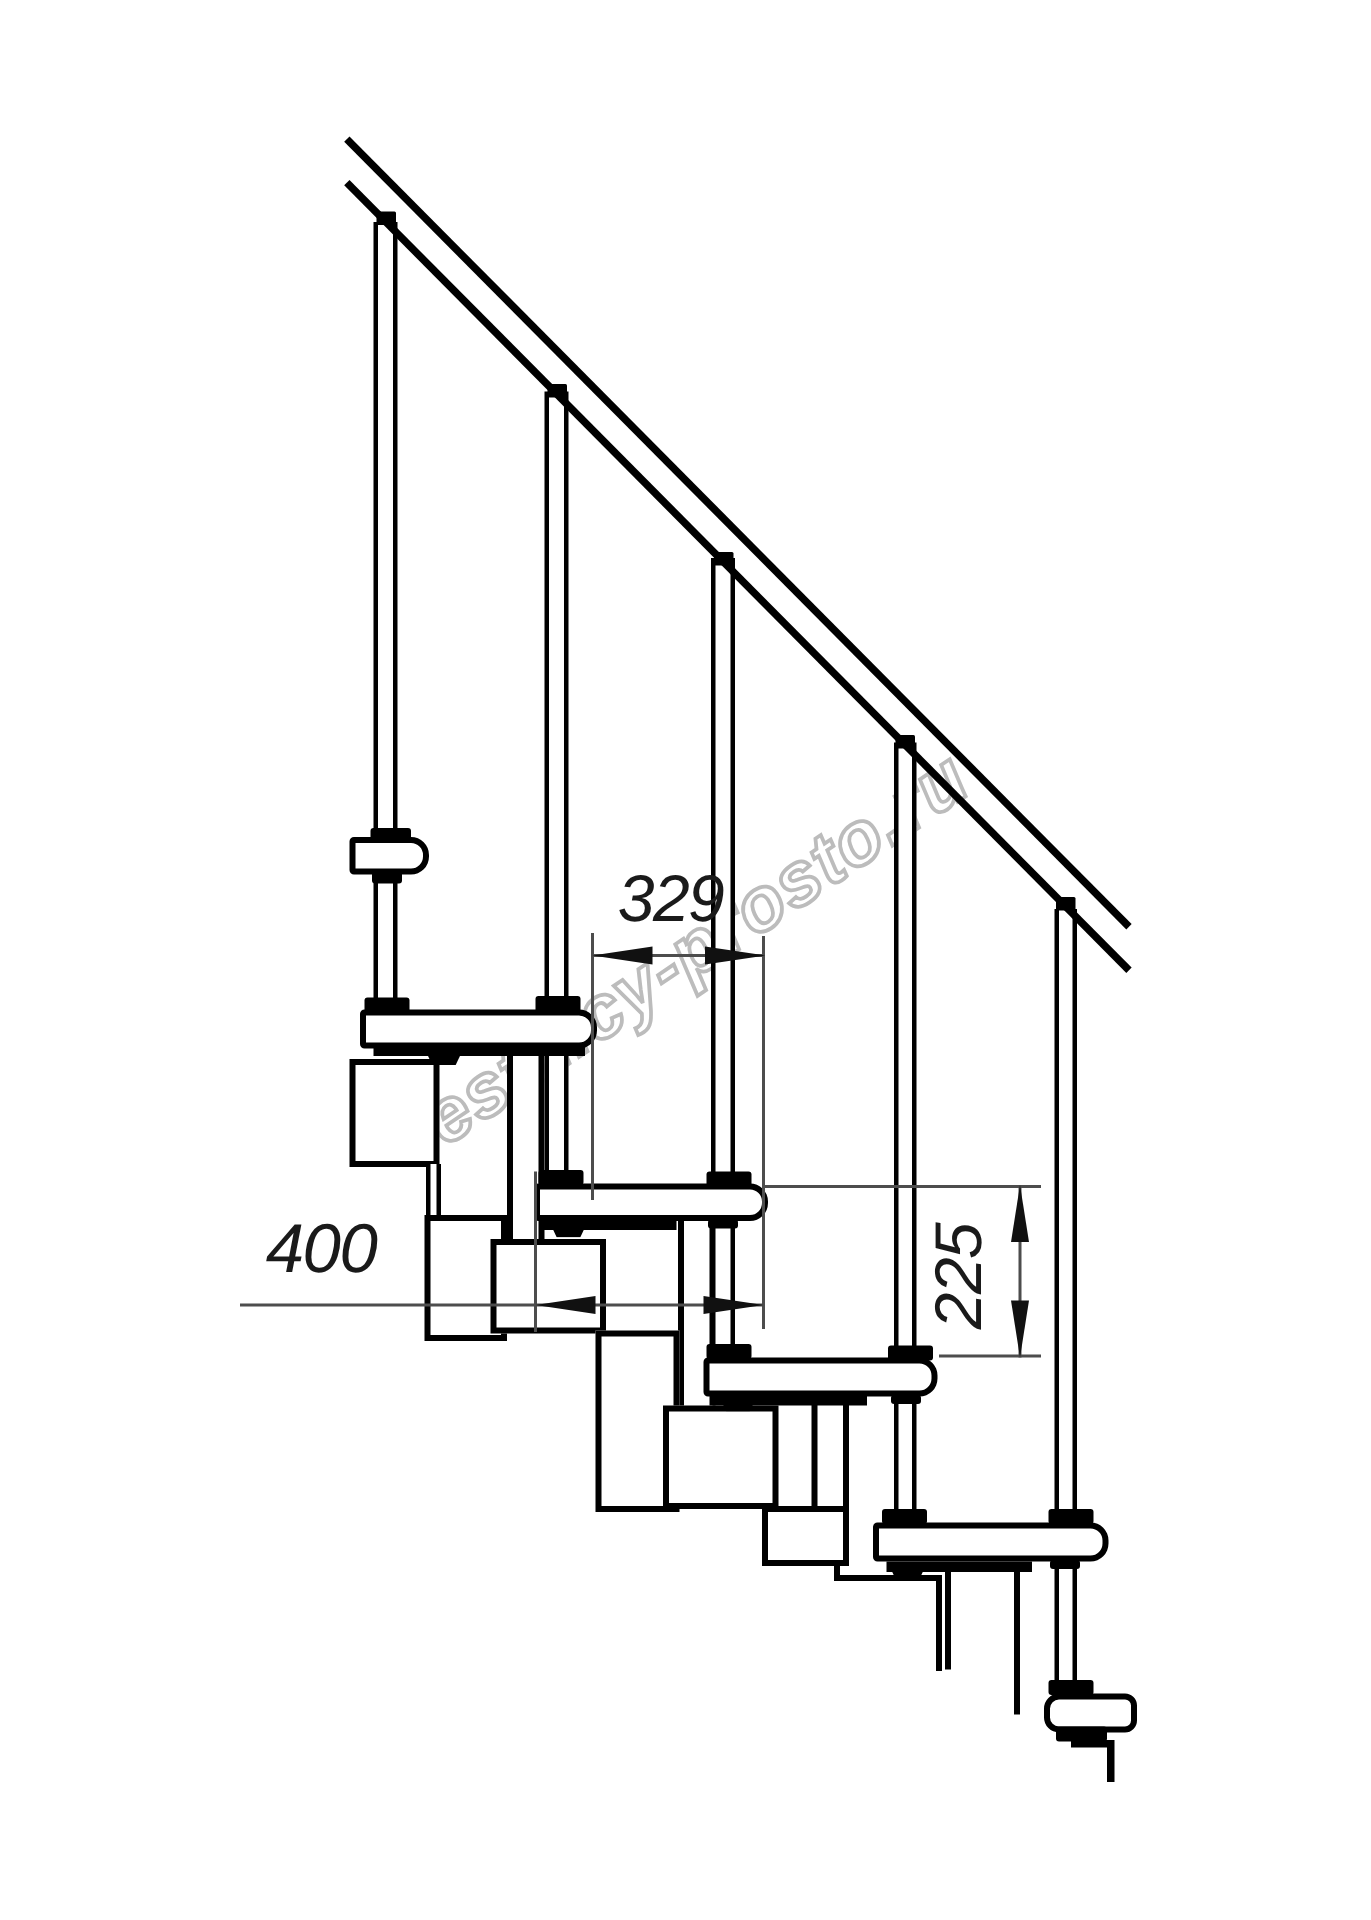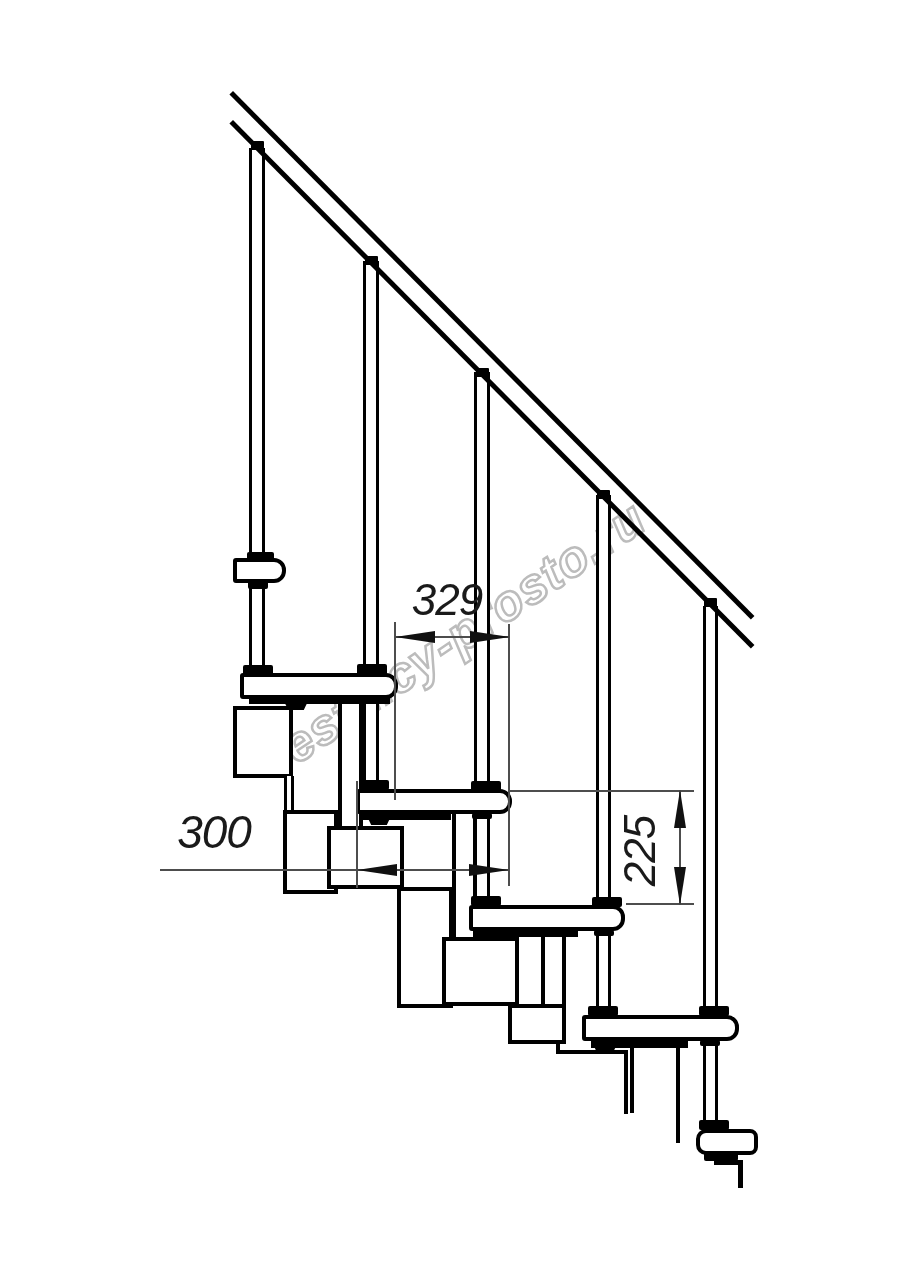--- a/index.html
+++ b/index.html
@@ -120,21 +120,21 @@
   <div class="dline" style="left:508px;top:624px;width:2px;height:262px;"></div>
   <div class="dline" style="left:395px;top:636px;width:115px;height:2px;"></div>
   <div class="arrow left" style="left:395px;top:631px;"></div>
   <div class="arrow right" style="left:470px;top:631px;"></div>
   <div class="dimtext" style="left:407px;top:578px;width:80px;">329</div>
 
   <div class="dline" style="left:356px;top:781px;width:2px;height:107px;"></div>
   <div class="dline" style="left:160px;top:869px;width:349px;height:2px;"></div>
   <div class="arrow left" style="left:357px;top:864px;"></div>
   <div class="arrow right" style="left:469px;top:864px;"></div>
-  <div class="dimtext" style="left:172px;top:810px;width:84px;font-size:46px;">300</div>
+  <div class="dimtext" style="left:172px;top:810px;width:84px;font-size:46px;">400</div>
 
   <div class="dline" style="left:510px;top:790px;width:184px;height:2px;"></div>
   <div class="dline" style="left:626px;top:903px;width:68px;height:2px;"></div>
   <div class="dline" style="left:679px;top:790px;width:2px;height:115px;"></div>
   <div class="arrow up" style="left:674px;top:790px;"></div>
   <div class="arrow down" style="left:674px;top:867px;"></div>
   <div class="dimtext" style="left:599px;top:828px;width:84px;height:46px;transform:rotate(-90deg);">225</div>
 
 </div>
 

